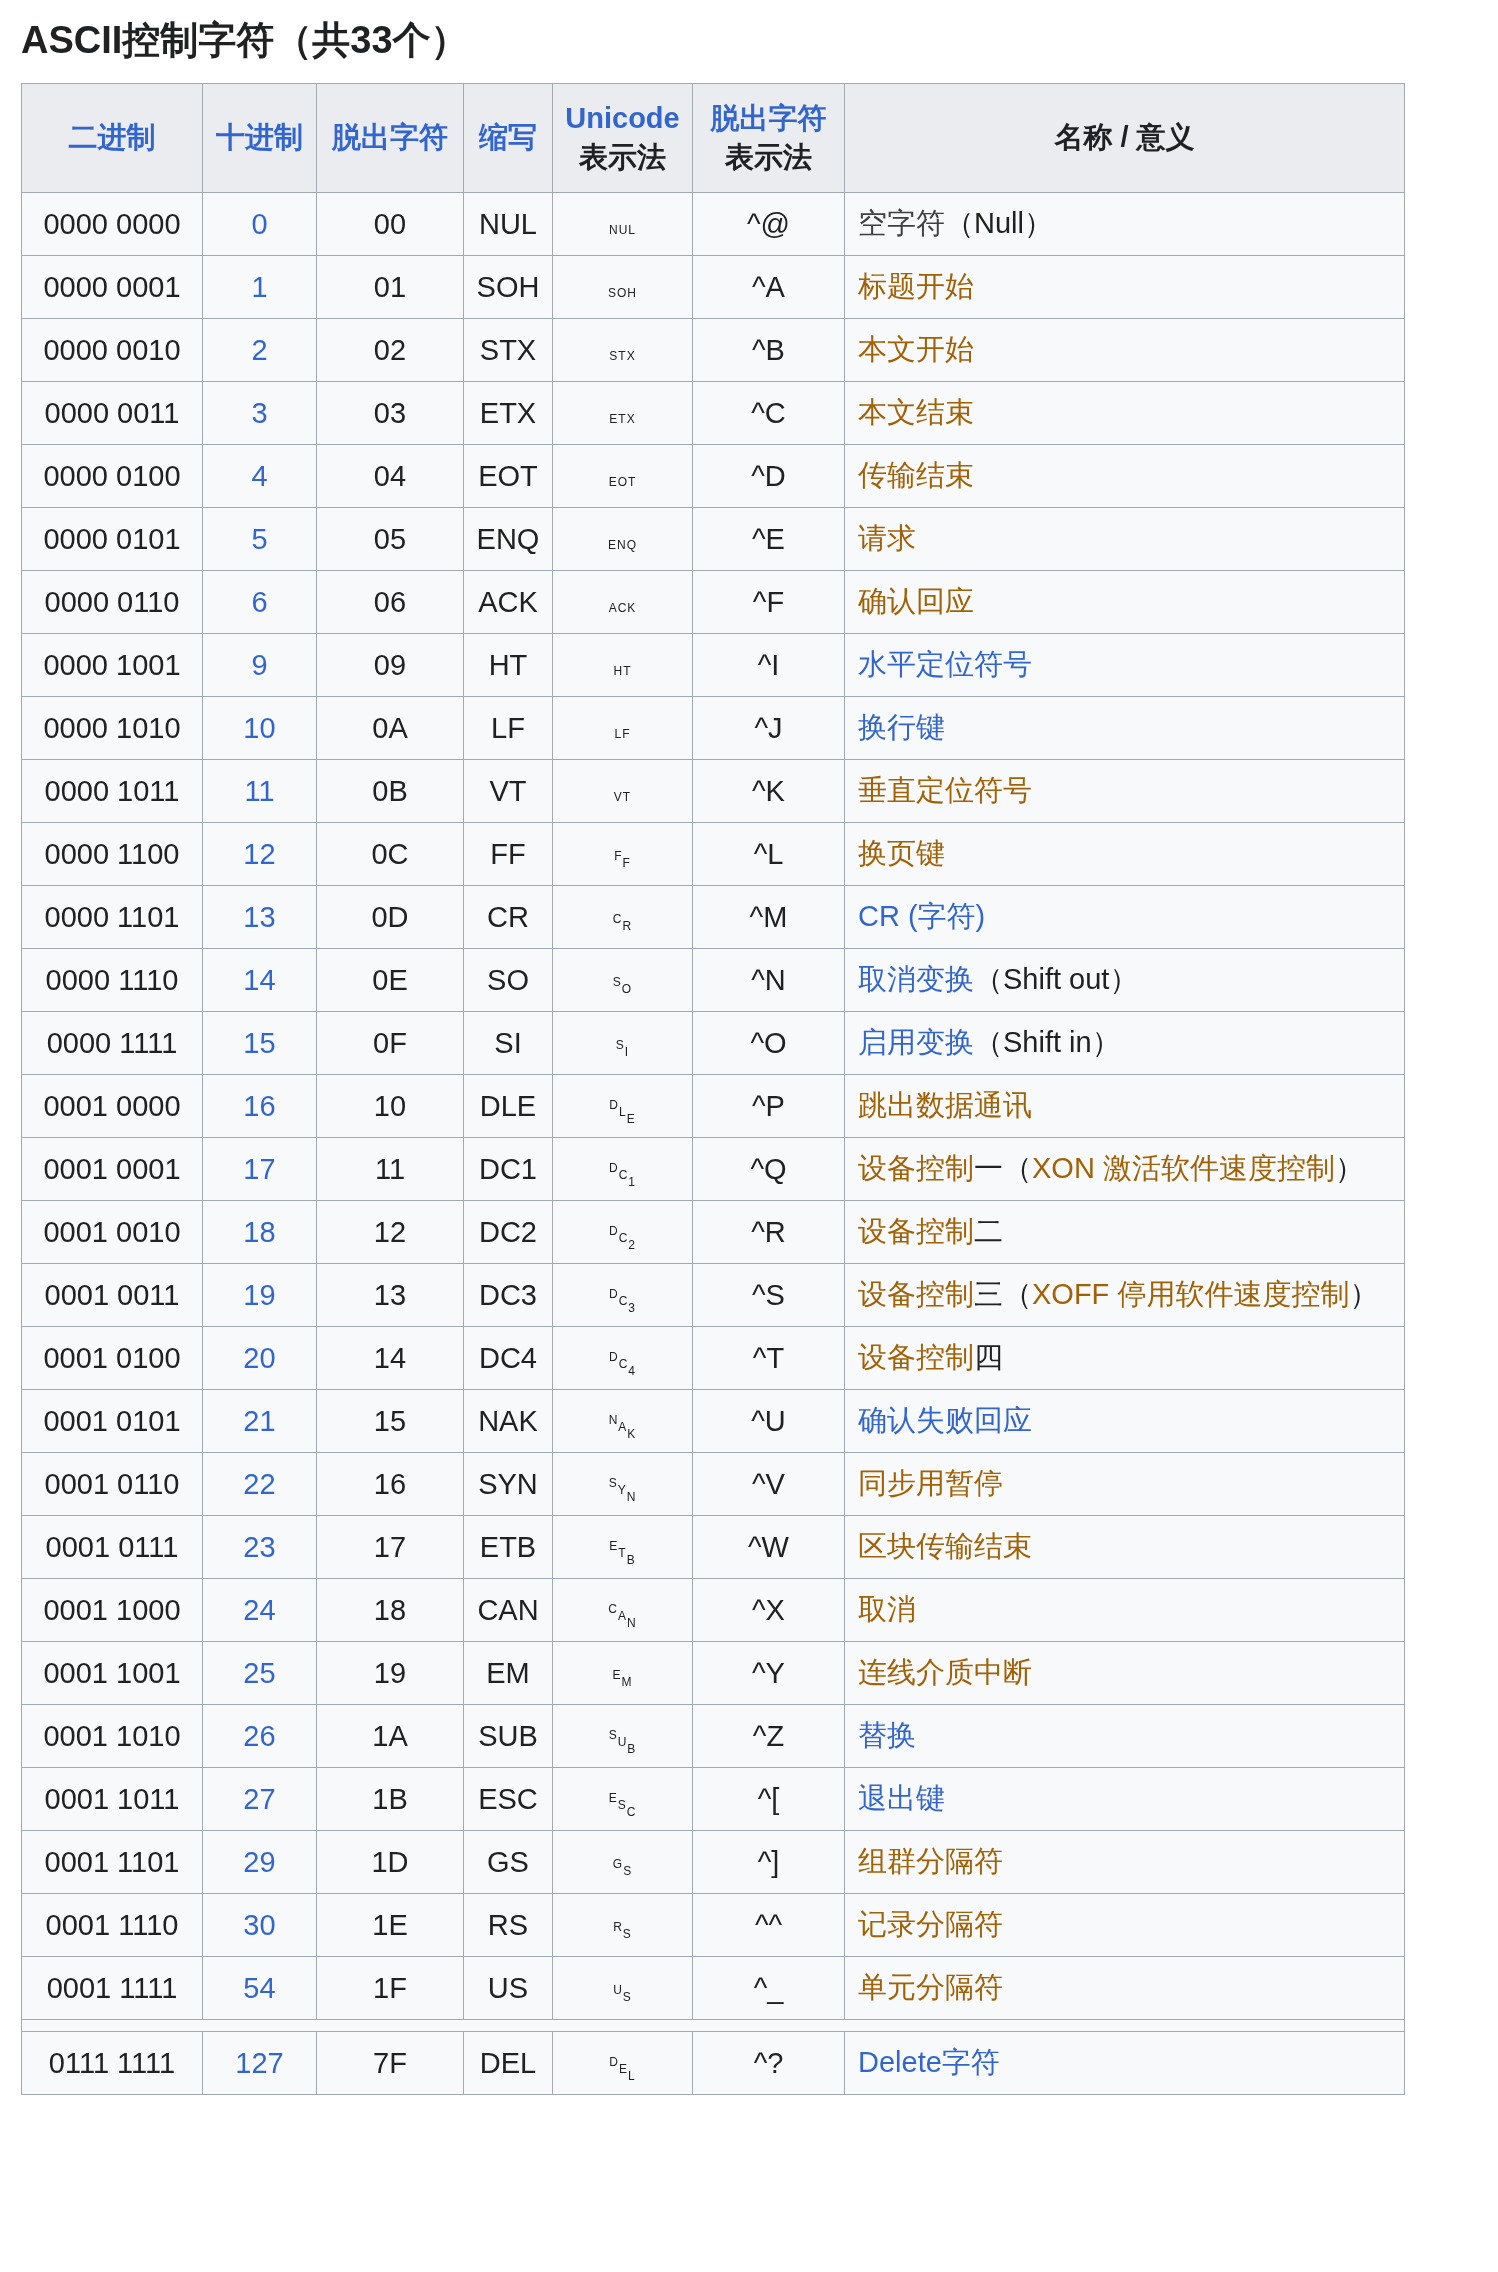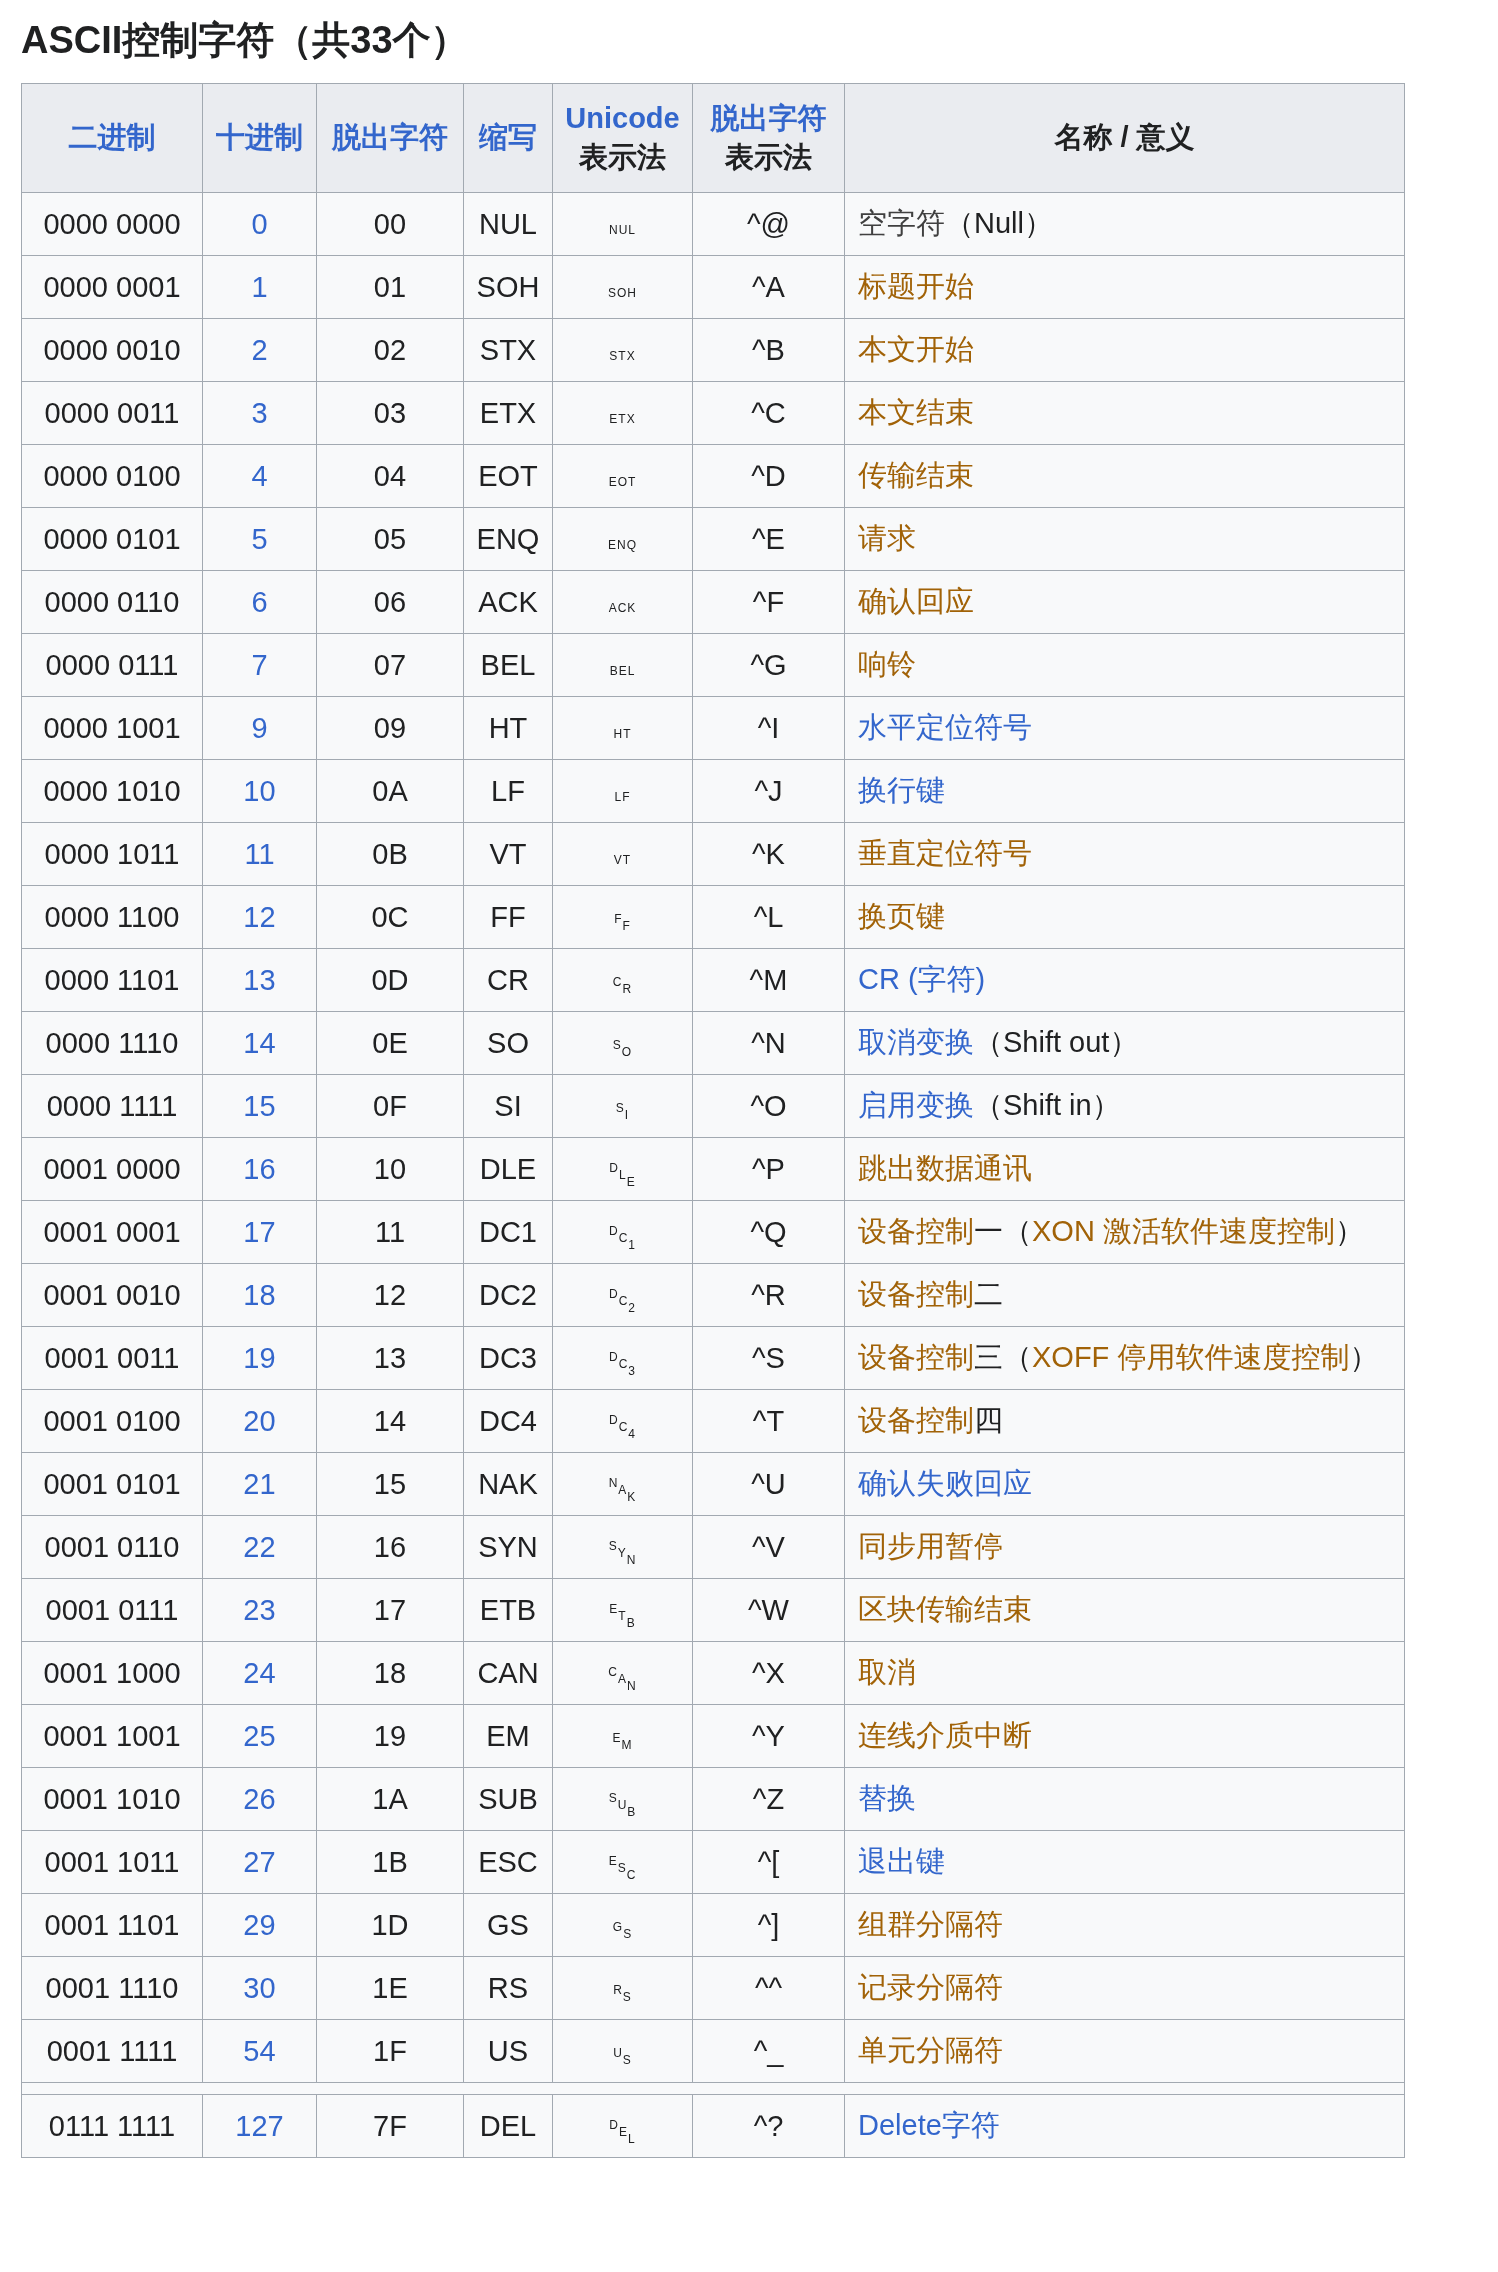--- a/index.html
+++ b/index.html
@@ -130,29 +130,20 @@
         <tr>
           <td class="pl">0000 0110</td>
           <td><span class="lb">6</span></td>
           <td class="pl">06</td>
           <td class="pl">ACK</td>
           <td><span class="gl flat">ACK</span></td>
           <td class="pl">^F</td>
           <td class="name"><span class="lr">确认回应</span></td>
         </tr>
         <tr>
-          <td class="pl">0000 0111</td>
-          <td><span class="lb">7</span></td>
-          <td class="pl">07</td>
-          <td class="pl">BEL</td>
-          <td><span class="gl flat">BEL</span></td>
-          <td class="pl">^G</td>
-          <td class="name"><span class="lr">响铃</span></td>
-        </tr>
-        <tr>
           <td class="pl">0000 1001</td>
           <td><span class="lb">9</span></td>
           <td class="pl">09</td>
           <td class="pl">HT</td>
           <td><span class="gl flat">HT</span></td>
           <td class="pl">^I</td>
           <td class="name"><span class="lb">水平定位符号</span></td>
         </tr>
         <tr>
           <td class="pl">0000 1010</td>

